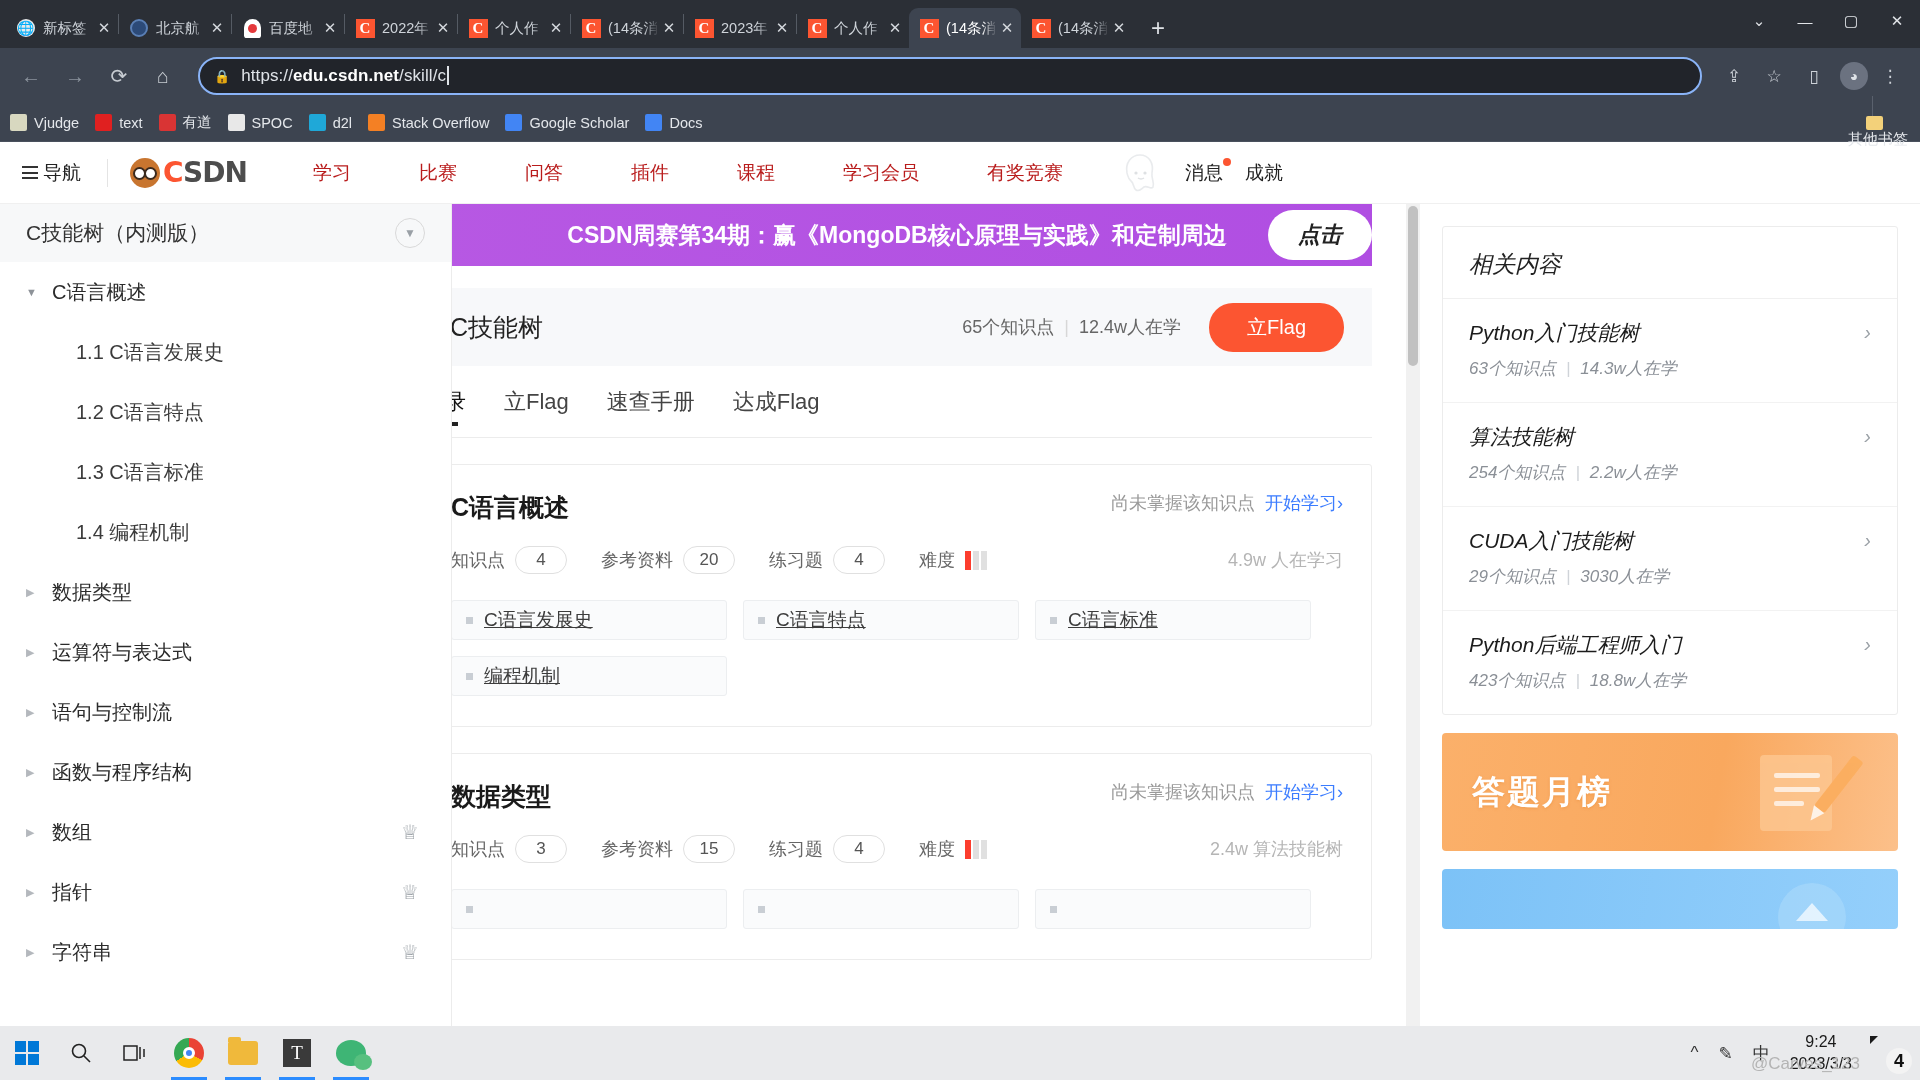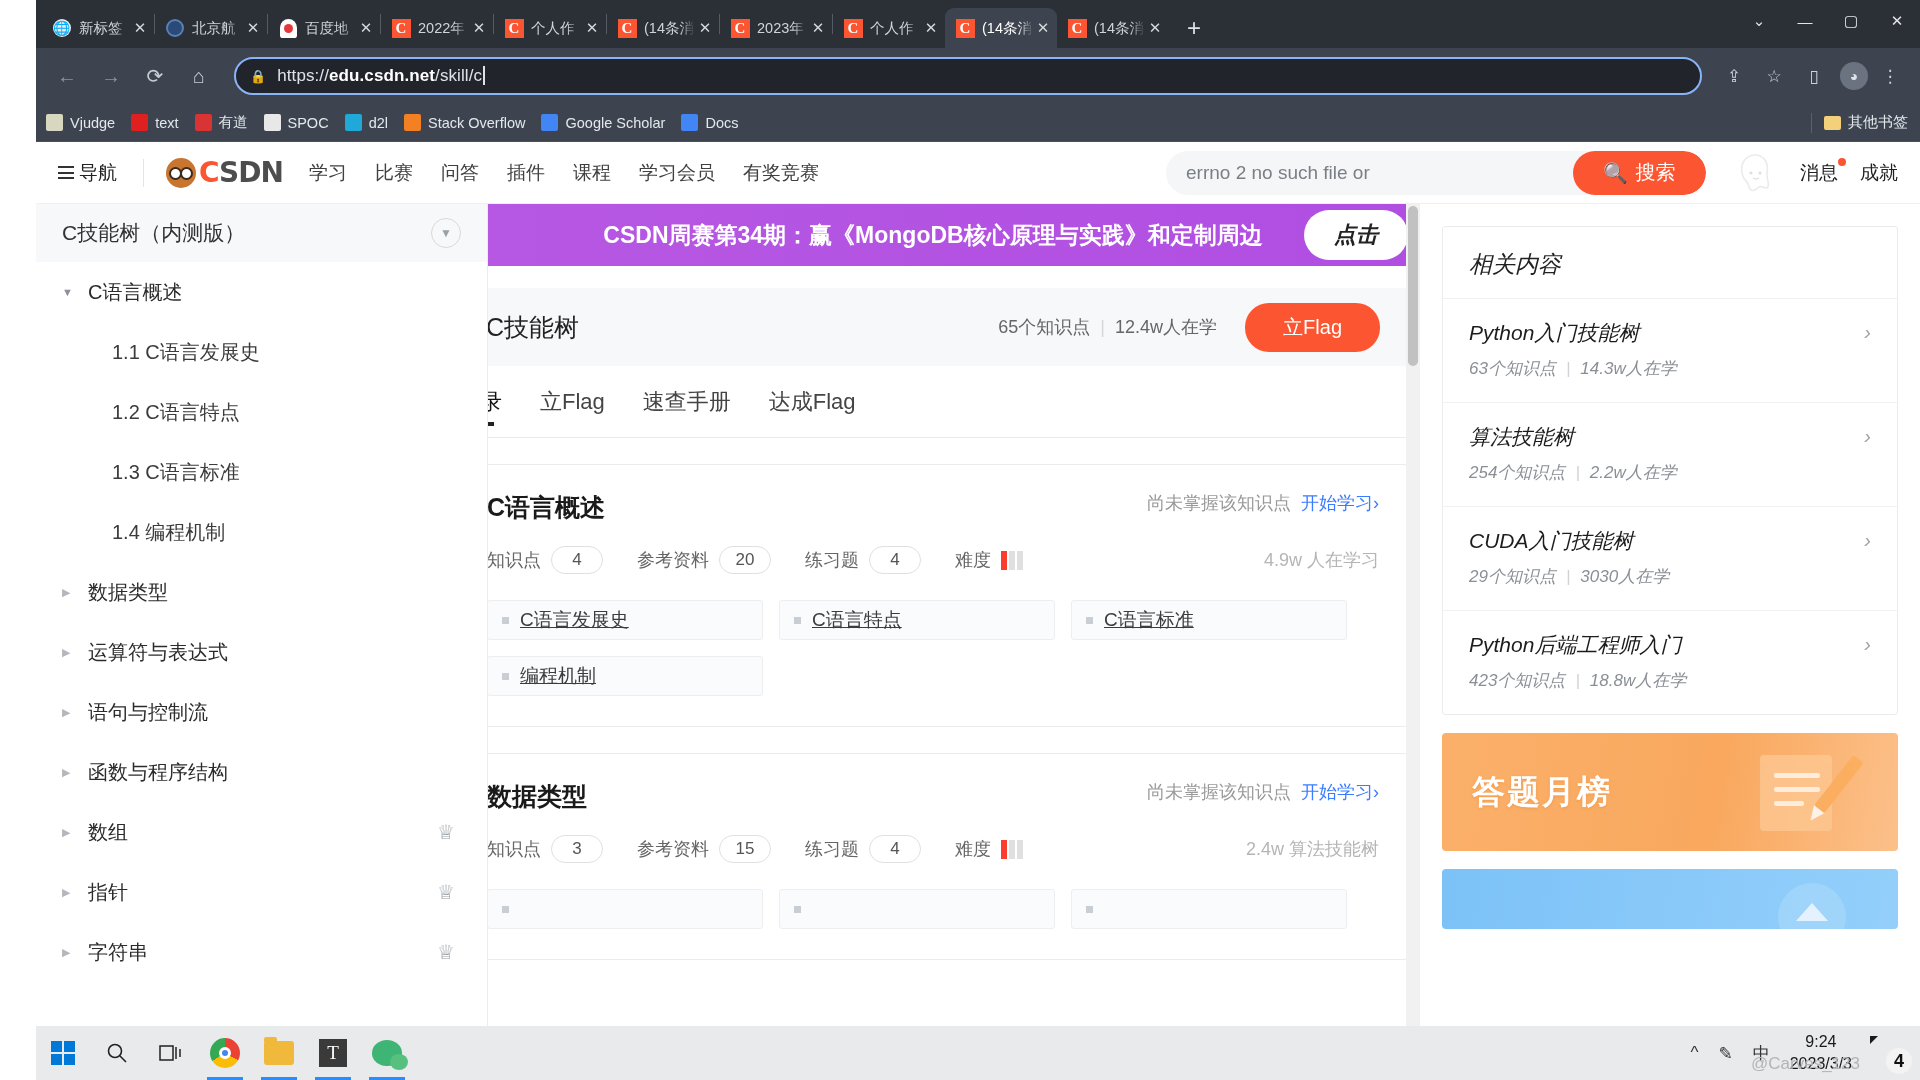--- a/index.html
+++ b/index.html
@@ -4,21 +4,21 @@
 <style>
   * { box-sizing: border-box; margin: 0; padding: 0; }
   html, body {
     width: 1920px; height: 1080px;
     font-family: "Liberation Sans", "DejaVu Sans", sans-serif;
     overflow: hidden;
     background: #fff;
   }
 
   
-  .browser { width: 1920px; height: 1080px; position: relative; display: flex; flex-direction: column; padding-left: 36px; }
+  .browser { width: 1920px; height: 1080px; position: relative; display: flex; flex-direction: column; }
 
   .tabstrip {
     height: 48px; background: #2b2f36; display: flex; align-items: flex-end;
     padding-left: 6px; flex: none; position: relative;
   }
   .tab {
     height: 40px; width: 112px; display: flex; align-items: center;
     color: #cfd4da; font-size: 15px; position: relative; padding: 0 4px 0 10px;
     border-radius: 9px 9px 0 0; flex: none;
   }
@@ -55,40 +55,40 @@
   .lock { font-size: 13px; color: #c8cdd4; margin-right: 11px; }
   .url { color: #dfe3e8; font-size: 17px; white-space: nowrap; letter-spacing: .1px; }
   .url b { color: #fff; font-weight: 600; }
   .caret { display:inline-block; width:1.5px; height:19px; background:#dfe3e8; vertical-align:-4px; margin-left:1px;}
   .tb-icon { width: 36px; height: 36px; display:flex; align-items:center; justify-content:center; color:#cdd2d8; font-size:17px; margin-left:4px; }
   .avatar-btn { width:28px; height:28px; border-radius:50%; background:#6b7280; display:flex; align-items:center; justify-content:center; margin-left:8px; color:#dfe3e8; font-size:14px;}
 
   .bookmarks { height: 38px; background: #3d4450; display: flex; align-items: center; padding: 0 10px; flex: none; position: relative; border-bottom: 1px solid #4a515d;}
   .bm { display: flex; align-items: center; margin-right: 16px; color: #e4e7eb; font-size: 14.5px; white-space: nowrap; }
   .bm-ico { width: 17px; height: 17px; margin-right: 7px; display:flex; align-items:center; justify-content:center; font-size: 13px; flex:none; border-radius:2px;}
-  .bm-right { position: absolute; right: 12px; display: flex; align-items: center; }
+  .bm-right { position: absolute; right: 12px; display: flex; align-items: center; flex-direction: column; }
   .bm-divider { width:1px; height:20px; background:#5a616d; margin-right:12px; }
   .folder-ico { width: 17px; height: 14px; background: #f3d17a; border-radius: 2px; margin-right: 7px; }
 
   
   .page { flex: 1; background: #fff; display: flex; flex-direction: column; overflow: hidden; }
 
   .csdn-nav { height: 62px; display: flex; align-items: center; padding: 0 22px; flex: none; border-bottom:1px solid #f0f0f0;}
   .nav-menu { display: flex; align-items: center; color: #222; font-size: 19px; margin-right: 4px; }
   .hamb { display:inline-flex; flex-direction: column; justify-content: space-between; height: 13px; width: 16px; margin-right: 5px;}
   .hamb i { display:block; height: 2px; background: #333; width: 100%; }
   .nav-sep { width: 1px; height: 28px; background: #e4e4e4; margin: 0 22px; }
   .logo { display: flex; align-items: center; margin-right: 26px; }
   .logo-monkey { width: 30px; height: 30px; border-radius: 50%; background: #c8752f; position: relative; margin-right: 3px; }
   .logo-monkey::before, .logo-monkey::after { content:""; position:absolute; top: 9px; width: 9px; height: 9px; border-radius:50%; background:#fff; border:2px solid #3a2a1e; }
   .logo-monkey::before { left: 3px; } .logo-monkey::after { right: 3px; }
   .logo-text { font-size: 28px; font-weight: 700; letter-spacing: -1px; font-family:"DejaVu Sans",sans-serif; }
   .logo-text .c { color: #fc5531; }
   .logo-text .sdn { color: #4d4d4d; }
-  .nav-link { font-size: 19px; color: #404040; margin-right: 28px; white-space: nowrap; }
+  .nav-link { font-size: 19px; color: #b91c1c; margin-right: 28px; white-space: nowrap; margin-left: 40px; }
   .searchbox { margin-left: auto; display: flex; align-items: center; width: 540px; height: 44px; background:#f5f6f7; border-radius: 22px; overflow: hidden; flex: none;}
   .searchbox input { flex: 1; border: none; background: transparent; outline: none; font-size: 19px; color:#555; padding: 0 20px; font-family:inherit;}
   .searchbox input::placeholder { color: #7a7f86; }
   .searchbtn { width: 133px; height: 44px; background: #fc5531; color: #fff; font-size: 20px;
                display:flex; align-items:center; justify-content:center; gap: 7px; border-radius:22px;}
   .nav-right { display: flex; align-items: center; margin-left: 26px; }
   .ghost { width: 46px; height: 44px; opacity:.45; }
   .nav-r-link { font-size: 19px; color:#222; margin-left: 22px; position: relative; }
   .reddot { position:absolute; top:-2px; right:-8px; width:8px; height:8px; border-radius:50%; background:#fc5531; }
 
@@ -359,27 +359,20 @@
       </div>
       <div id="navlinks-host" style="display:flex;align-items:center;">
           <span class="nav-link">学习</span>
           <span class="nav-link">比赛</span>
           <span class="nav-link">问答</span>
           <span class="nav-link">插件</span>
           <span class="nav-link">课程</span>
           <span class="nav-link">学习会员</span>
           <span class="nav-link">有奖竞赛</span>
         </div>
-      <div class="searchbox">
-        <input placeholder="errno 2 no such file or" style="">
-        <div class="searchbtn">
-          <span>🔍</span>
-          <span>搜索</span>
-        </div>
-      </div>
       <div class="nav-right">
         <svg class="ghost" viewBox="0 0 46 44">
           <path d="M10 22c-2-10 4-18 13-18s14 8 12 18c-1 6 3 10 1 14-2 3-6-2-9 0s-5 5-8 3-2-7-5-9-3-5-4-8z" fill="#fff" stroke="#cfd3d8" stroke-width="1.6"></path>
           <circle cx="19" cy="22" r="1.6" fill="#b8bdc3"></circle>
             <circle cx="28" cy="22" r="1.6" fill="#b8bdc3"></circle>
           <path d="M21 27q3 2 6 0" stroke="#b8bdc3" stroke-width="1.4" fill="none"></path>
         </svg>
         <span class="nav-r-link"><span>消息</span><i class="reddot"></i></span>
         <span class="nav-r-link">成就</span>
       </div>

